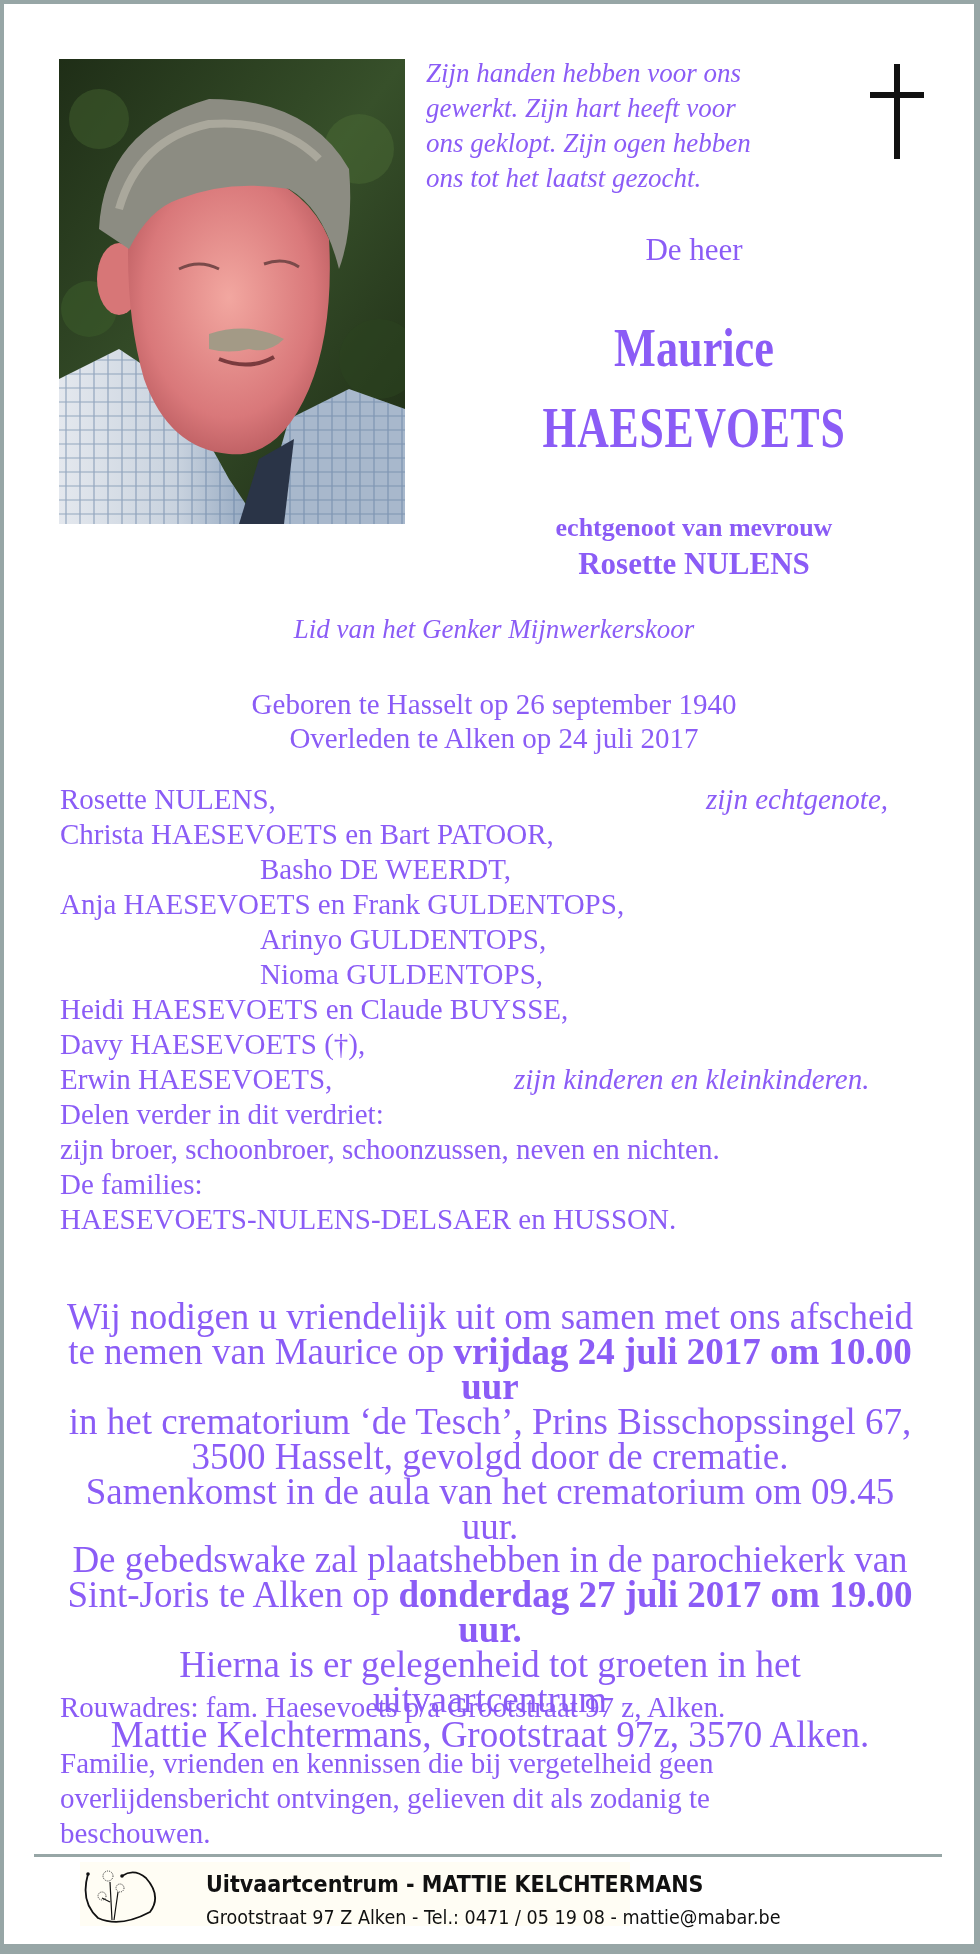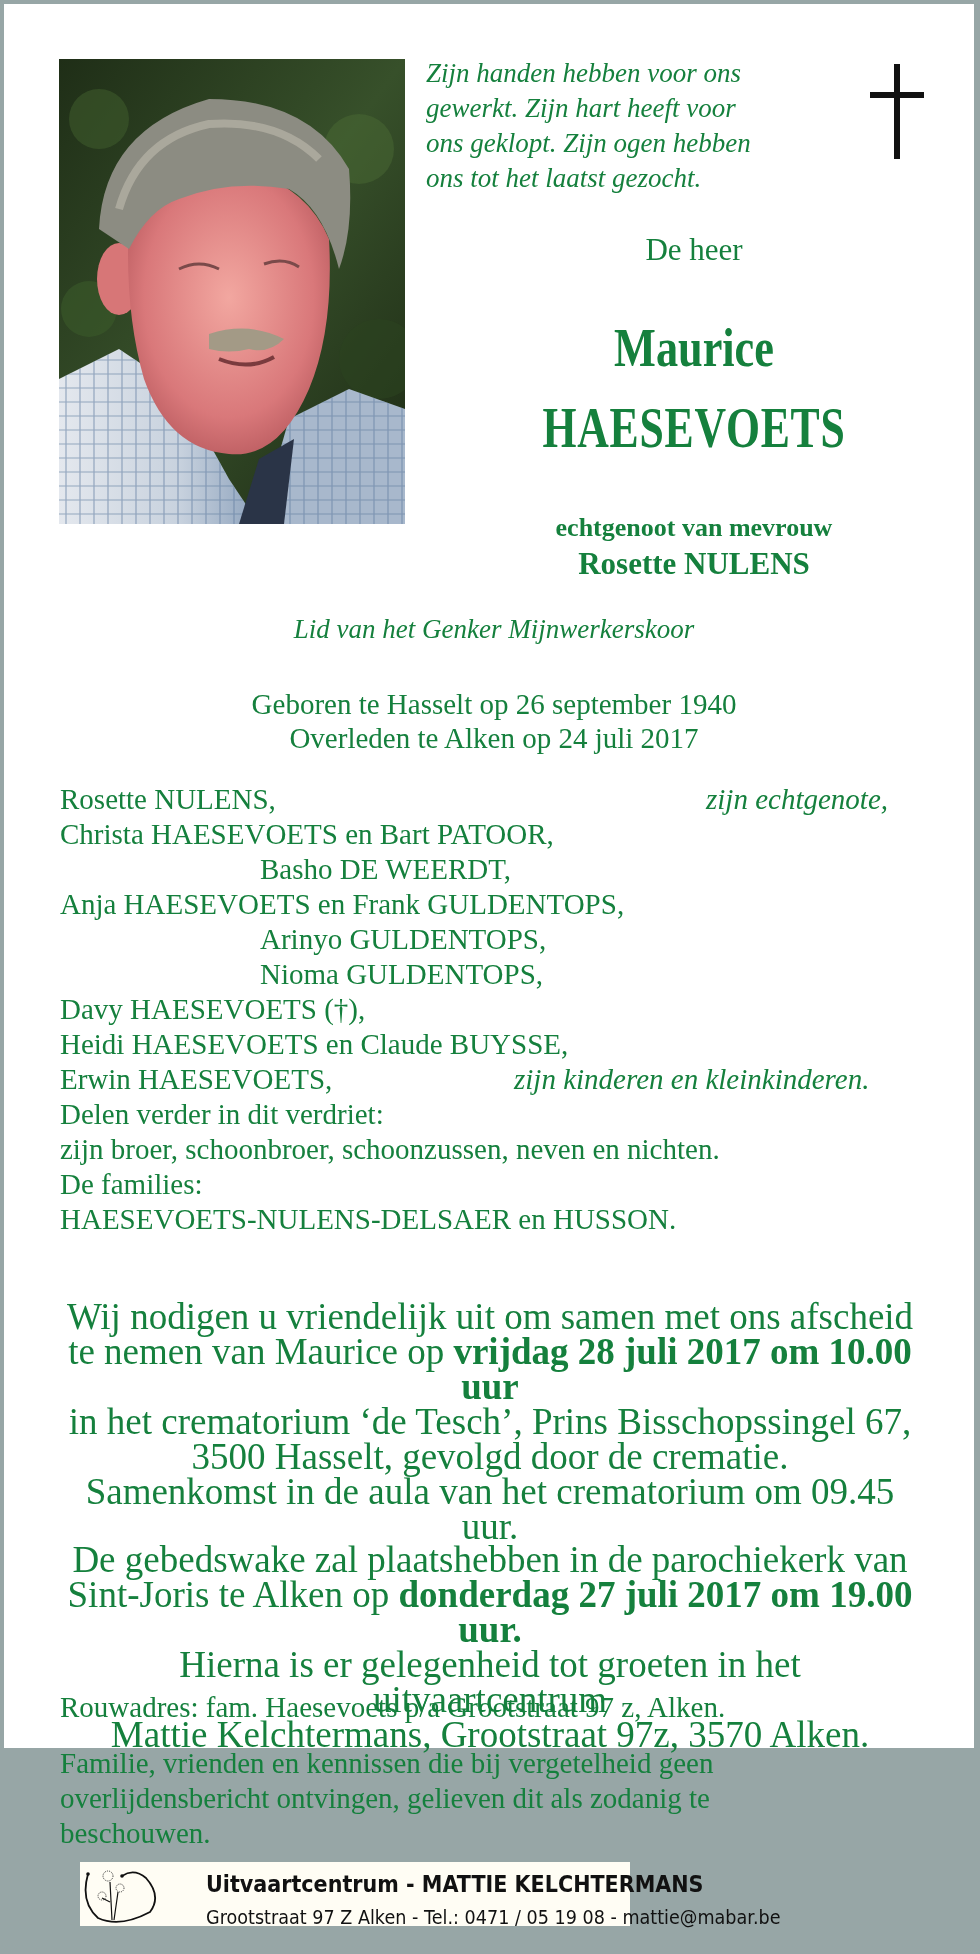--- a/index.html
+++ b/index.html
@@ -1,22 +1,22 @@
 <!DOCTYPE html>
 <html><head>
   <meta charset="utf-8">
   <style>
     * { box-sizing: border-box; margin: 0; padding: 0; }
     html, body { width: 980px; height: 1954px; background: #97a6a6; }
     body { position: relative; overflow: hidden; }
     .card {
-      position: absolute; left: 4px; top: 4px; width: 970px; height: 1744px;
+      position: absolute; left: 4px; top: 4px; width: 970px; height: 1940px;
       background: #ffffff;
       font-family: "Liberation Serif", "DejaVu Serif", serif;
-      color: #15803d;
+      color: #8b5cf6;
     }
     .photo {
       position: absolute; left: 55px; top: 55px; width: 346px; height: 465px;
       overflow: hidden;
       background: #2c3d22;
     }
     .photo svg { display: block; width: 100%; height: 100%; }
     .poem {
       position: absolute; left: 422px; top: 52px; width: 420px;
       font-style: italic; font-size: 27px; line-height: 35px;
@@ -161,39 +161,39 @@
     <div class="row">
       <span>Anja HAESEVOETS en Frank GULDENTOPS,</span>
     </div>
     <div class="row indent">
       <span>Arinyo GULDENTOPS,</span>
     </div>
     <div class="row indent">
       <span>Nioma GULDENTOPS,</span>
     </div>
     <div class="row">
+      <span>Heidi HAESEVOETS en Claude BUYSSE,</span>
+    </div>
+    <div class="row">
       <span>Davy HAESEVOETS (†),</span>
-    </div>
-    <div class="row">
-      <span>Heidi HAESEVOETS en Claude BUYSSE,</span>
     </div>
     <div class="row">
       <span>Erwin HAESEVOETS,</span>
       <span class="role" style="left:454px;">zijn kinderen en kleinkinderen.</span>
     </div>
 
     <div class="row">Delen verder in dit verdriet:</div>
     <div class="row">zijn broer, schoonbroer, schoonzussen, neven en nichten.</div>
     <div class="row">De families:</div>
     <div class="row">HAESEVOETS-NULENS-DELSAER en HUSSON.</div>
   </div>
 
   <div class="para p1">
     <div>Wij nodigen u vriendelijk uit om samen met ons afscheid</div>
-    <div><span>te nemen van Maurice op </span><b>vrijdag 28 juli 2017 om 10.00 uur</b></div>
+    <div><span>te nemen van Maurice op </span><b>vrijdag 24 juli 2017 om 10.00 uur</b></div>
     <div>in het crematorium ‘de Tesch’, Prins Bisschopssingel 67,</div>
     <div>3500 Hasselt, gevolgd door de crematie.</div>
     <div>Samenkomst in de aula van het crematorium om 09.45  uur.</div>
   </div>
 
   <div class="para p2">
     <div>De gebedswake zal plaatshebben in de parochiekerk van</div>
     <div><span>Sint-Joris te Alken op </span><b>donderdag 27 juli 2017 om 19.00 uur.</b></div>
     <div>Hierna is er gelegenheid tot groeten in het uitvaartcentrum</div>
     <div>Mattie Kelchtermans, Grootstraat 97z, 3570 Alken.</div>

